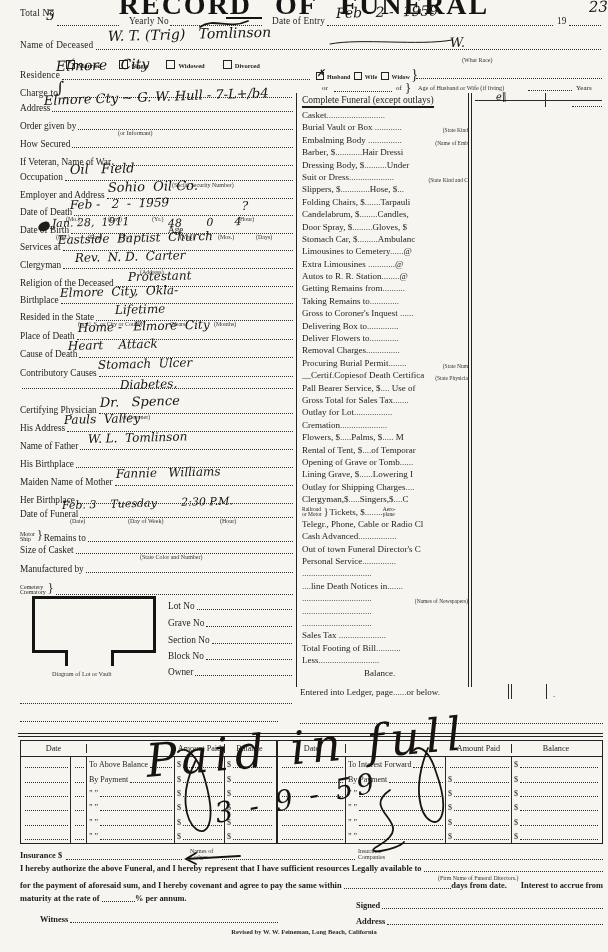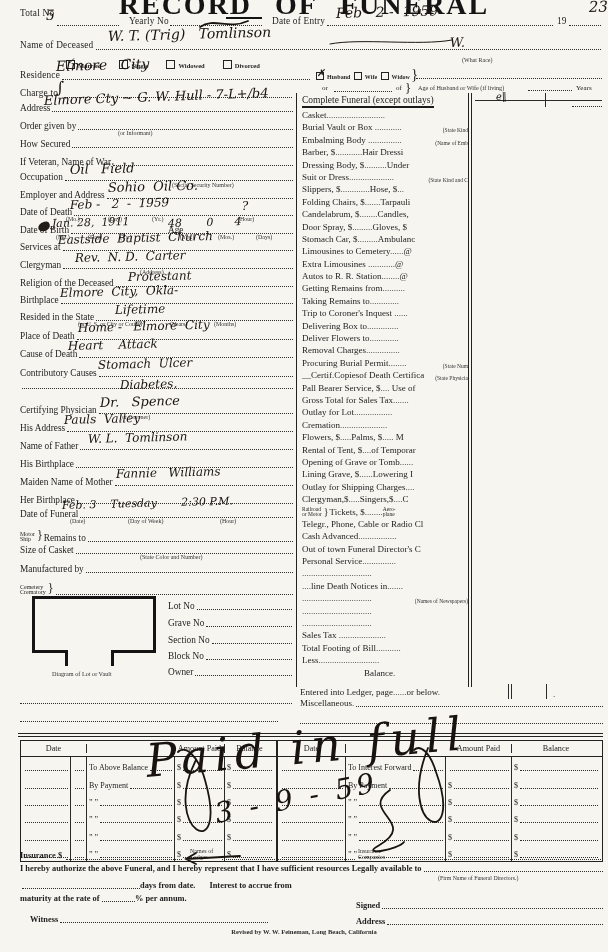--- a/index.html
+++ b/index.html
@@ -25,21 +25,21 @@
          font-size:9px;overflow:hidden;}
   .panel-head{font-size:9.5px;border-bottom:2px solid #1a1a1a;display:inline-block;
               padding-bottom:1px;margin-bottom:1px;}
   .pitem{height:12.4px;line-height:12.4px;position:relative;white-space:nowrap;overflow:visible;}
   .psub{position:absolute;right:0px;bottom:-3px;font-size:5.5px;color:#333;}
   .stack{display:inline-flex;flex-direction:column;font-size:5.5px;line-height:5.6px;
          vertical-align:middle;margin-right:1px;}
   .brace{font-size:12px;margin:0 1px;}
   .vline{position:absolute;width:1px;background:#2a2a2a;}
   .hline{position:absolute;height:1px;background:#2a2a2a;}
-  .tbl{position:absolute;top:740px;height:122px;border:1.3px solid #222;box-sizing:border-box;
+  .tbl{position:absolute;top:740px;height:104px;border:1.3px solid #222;box-sizing:border-box;
        display:flex;flex-direction:column;font-size:8px;}
   .trow{display:flex;flex:1;}
   .thead{flex:0 0 15px;border-bottom:1.4px solid #222;align-items:center;}
   .tcell{border-right:1px solid #2a2a2a;box-sizing:border-box;display:flex;align-items:flex-end;
          padding:0 2px 2px 2px;overflow:hidden;}
   .tcell:last-child{border-right:none;}
   .tcell .grow{flex:1;border-bottom:1px dotted #2e2e2e;margin:0 0 1px 2px;min-width:4px;}
   .thc{justify-content:center;align-items:center;font-size:8.2px;padding:0;}
   .legal{position:absolute;display:flex;align-items:flex-end;font-size:8.4px;font-weight:bold;
          color:#222;white-space:nowrap;}
@@ -283,21 +283,21 @@
         <div class="pitem">Slippers, $.............Hose, $...</div>
         <div class="pitem">Folding Chairs, $.......Tarpauli</div>
         <div class="pitem">Candelabrum, $........Candles,</div>
         <div class="pitem">Door Spray, $.........Gloves, $</div>
         <div class="pitem">Stomach Car, $.........Ambulanc</div>
         <div class="pitem">Limousines to Cemetery......@</div>
         <div class="pitem">Extra Limousines ............@</div>
         <div class="pitem">Autos to R. R. Station........@</div>
         <div class="pitem">Getting Remains from..........</div>
         <div class="pitem">Taking Remains to.............</div>
-        <div class="pitem">Trip to Coroner's Inquest ......</div>
+        <div class="pitem">Gross to Coroner's Inquest ......</div>
         <div class="pitem">Delivering Box to..............</div>
         <div class="pitem">Deliver Flowers to.............</div>
         <div class="pitem">Removal Charges...............</div>
         <div class="pitem">Procuring Burial Permit........<span class="psub">(State Num</span></div>
         <div class="pitem">__Certif.Copiesof Death Certifica<span class="psub">(State Physicia</span></div>
         <div class="pitem">Pall Bearer Service, $.... Use of</div>
         <div class="pitem">Gross Total for Sales Tax.......</div>
         <div class="pitem">Outlay for Lot.................</div>
         <div class="pitem">Cremation.....................</div>
         <div class="pitem">Flowers, $.....Palms, $..... M</div>
@@ -364,24 +364,20 @@
     </div>
 
   <div class="abs lead" style="left:20px;top:703px;width:272px;"></div>
   <div class="abs lead" style="left:20px;top:721px;width:258px;"></div>
 
   <span class="abs" style="left:300px;top:687px;font-size:9px;">Entered into Ledger, page......or below.</span>
   <div class="vline" style="left:508px;top:684px;height:15px;"></div>
   <div class="vline" style="left:511px;top:684px;height:15px;"></div>
   <div class="vline" style="left:546px;top:684px;height:15px;"></div>
   <span class="abs" style="left:553px;top:689px;font-size:9px;">.</span>
-  <div class="row" style="left:300px;top:698px;width:303px;font-size:9px;">
-    <span>Miscellaneous.</span>
-      <span class="grow"></span>
-  </div>
   <div class="abs lead" style="left:300px;top:723px;width:303px;"></div>
 
   <div class="abs" style="left:18px;top:733px;width:585px;height:4px;border-top:1.4px solid #222;border-bottom:1.4px solid #222;box-sizing:border-box;"></div>
 
   <div id="tbl-left" class="tbl" style="left:20px;width:257px;">
       <div class="trow thead">
         <div class="tcell thc" style="width: 66px; flex: 0 0 66px;">Date</div>
         <div class="tcell thc" style="width: 88px; flex: 0 0 88px;"></div>
         <div class="tcell thc" style="width: 50px; flex: 0 0 50px;">Amount Paid</div>
         <div class="tcell thc" style="width: 49px; flex: 0 0 49px;">Balance</div>
@@ -629,36 +625,37 @@
       <span>Companies</span>
   </span>
   <div class="abs lead" style="left:400px;top:859px;width:203px;"></div>
 
   <div class="legal" style="left:20px;top:864px;width:583px;">
     <span>I hereby authorize the above Funeral, and I hereby represent that I have sufficient resources Legally available to</span>
       <span class="grow"></span>
   </div>
   <span class="sub" style="left:438px;top:875px;font-size:5.8px;">(Firm Name of Funeral Directors.)</span>
   <div class="legal" style="left:20px;top:881px;width:583px;">
+    <span>for the payment of aforesaid sum, and I hereby covenant and agree to pay the same within</span>
       <span class="grow" style="max-width:118px;"></span>
     <span>days from date.</span>
     <span style="margin-left:14px;">Interest to accrue from</span>
   </div>
   <div class="legal" style="left:20px;top:894px;width:200px;">
     <span>maturity at the rate of</span>
       <span class="grow" style="max-width:56px;"></span>
     <span>% per annum.</span>
       <span style="flex:1;"></span>
   </div>
 
   <div class="legal" style="left:356px;top:901px;width:247px;">
     <span>Signed</span>
       <span class="grow"></span>
   </div>
-  <div class="legal" style="left:30px;top:915px;width:238px;">
+  <div class="legal" style="left:40px;top:915px;width:238px;">
     <span>Witness</span>
       <span class="grow"></span>
   </div>
   <div class="legal" style="left:356px;top:917px;width:247px;">
     <span>Address</span>
       <span class="grow"></span>
   </div>
   <div class="abs" style="left:0;top:928px;width:608px;text-align:center;font-size:6.5px;font-weight:bold;color:#2b2b2b;">Revised by W. W. Feineman, Long Beach, California</div>
 
   <span class="hw" style="left:148px;top:738px;font-size:46px;letter-spacing:6px;transform:rotate(-5deg);">Paid in full</span>

